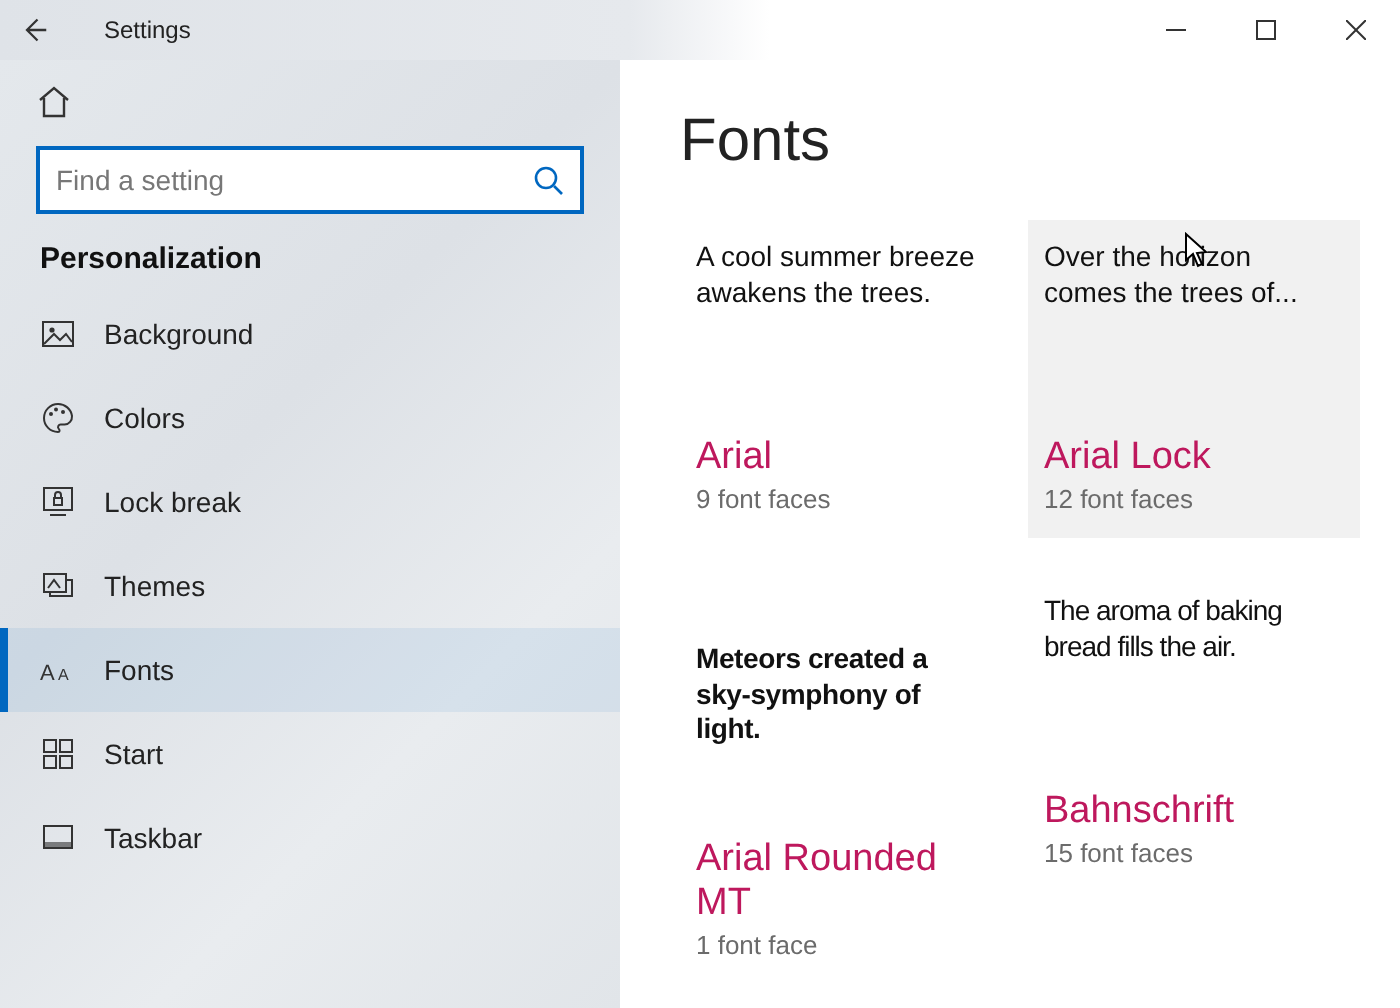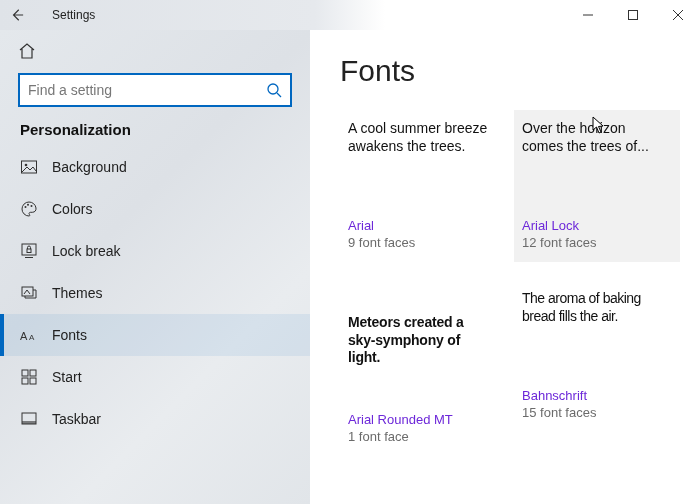--- a/index.html
+++ b/index.html
@@ -27,21 +27,21 @@
   .nav-item.selected::before { content:""; position:absolute; left:0; top:0; bottom:0; width:4px; background:#0067c0; }
   .nav-item.selected { background: rgba(0,103,192,0.08); }
   .content { flex:1; padding: 24px 20px 0 30px; overflow:hidden; position:relative;}
   .page-title { font-size: 30px; font-weight: 400; color:#222; margin-bottom: 22px; }
   .font-grid { display:grid; grid-template-columns: 1fr 1fr; column-gap: 8px; row-gap: 18px; }
   .font-card { padding: 10px 12px 12px 8px; }
   .font-card.hover { background:#f1f1f1; }
   .sample { font-size: 14px; line-height: 1.25; color:#111; margin-bottom: 10px; min-height: 88px; }
   .sample.rounded { font-weight: 800; letter-spacing: -0.2px; margin-top: 24px; }
   .sample.narrow { letter-spacing: -0.5px; }
-  .font-name { color:#6d28d9; font-size: 13px; margin-bottom: 2px; }
+  .font-name { color:#be185d; font-size: 19px; margin-bottom: 2px; }
   .font-faces { color:#6b6b6b; font-size: 13px; }
   .cursor { position:absolute; width:14px; height:18px; }
   svg { display:block; }
 </style>
 </head>
 <body>
 
 <div class="window">
 
   <div class="titlebar">

